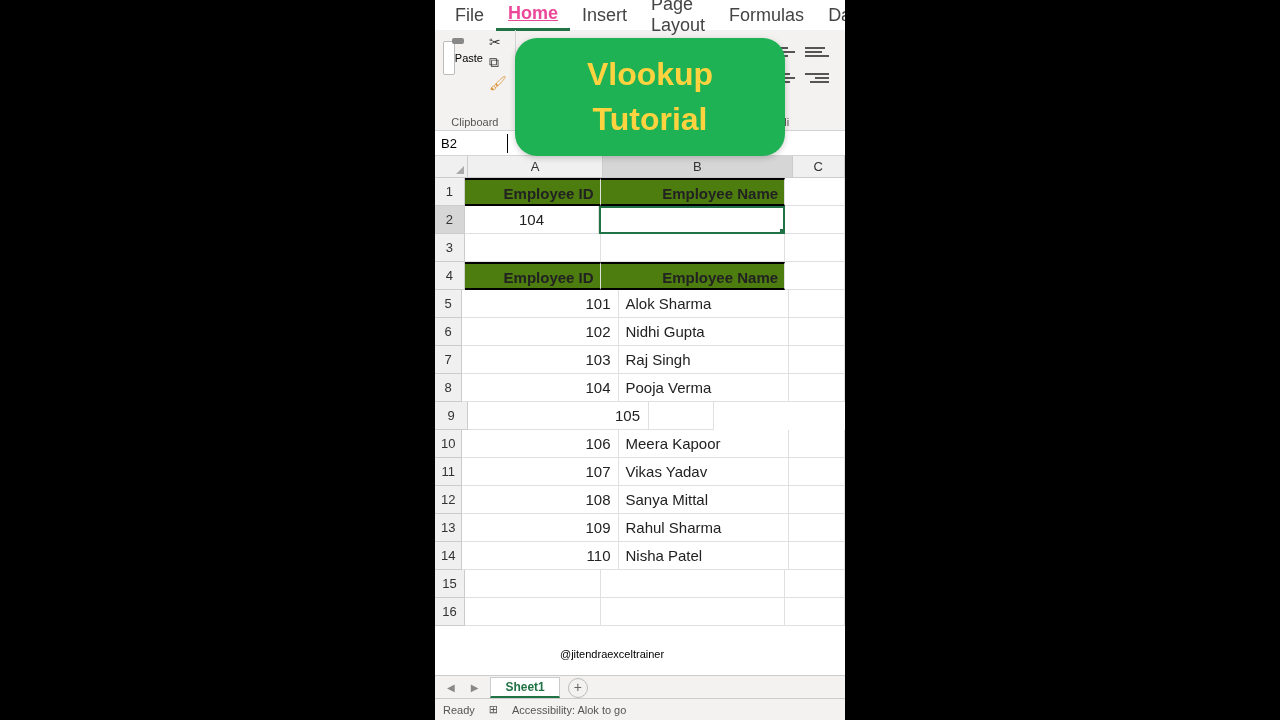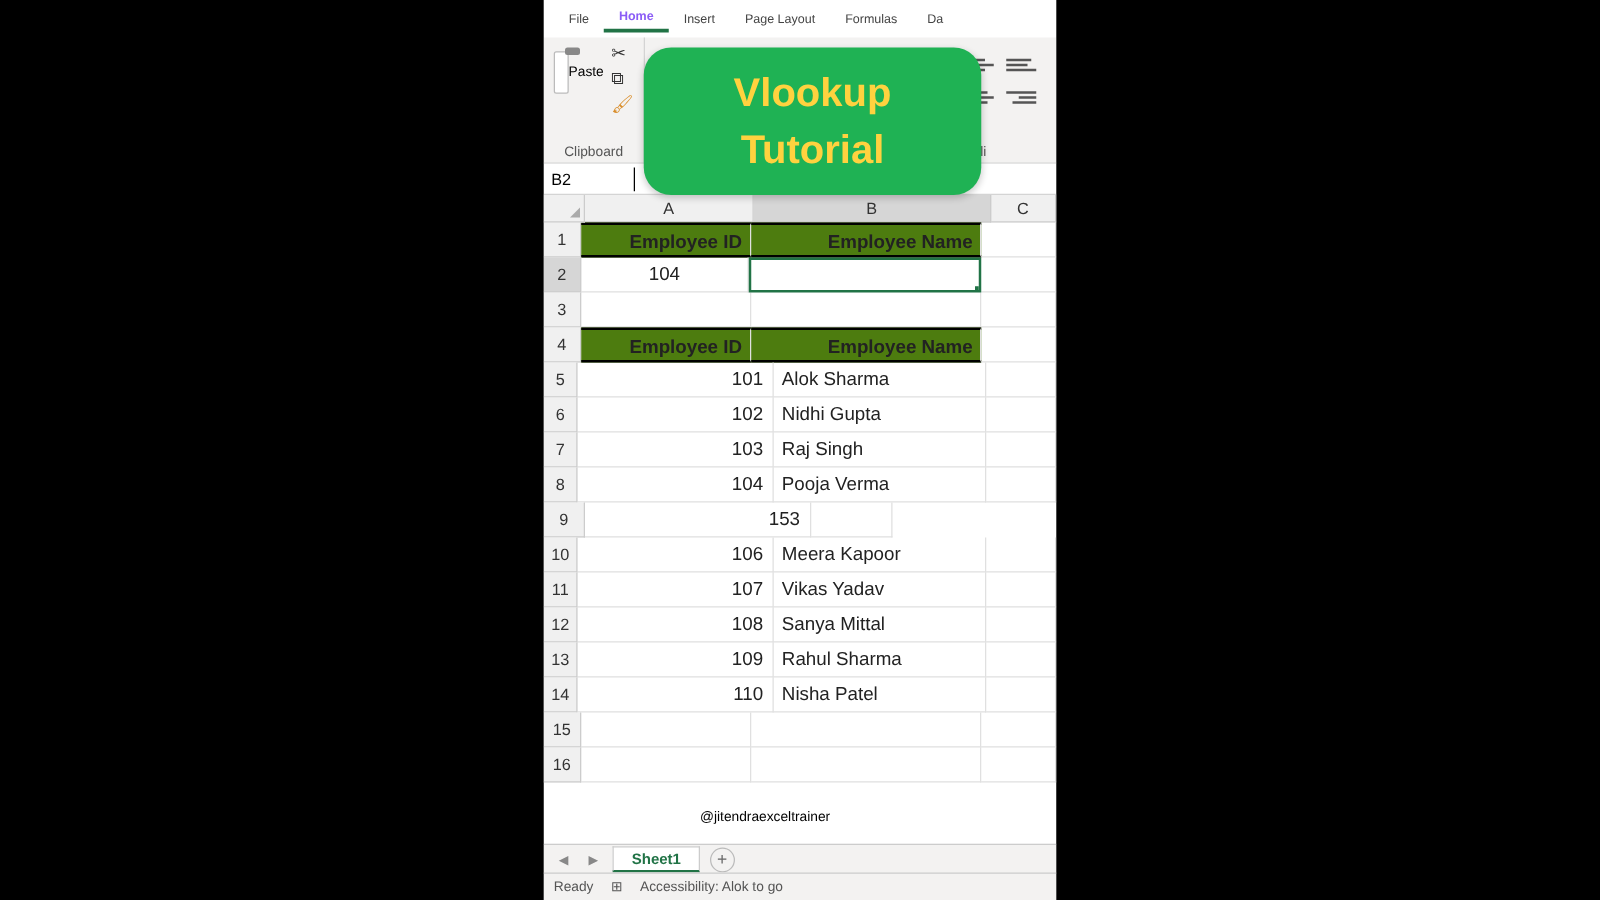--- a/index.html
+++ b/index.html
@@ -21,31 +21,32 @@
     background: #fff;
     overflow: hidden;
   }
   
   .ribbon-tabs {
     display: flex;
     align-items: center;
     height: 30px;
     padding-left: 8px;
     background: #fff;
-    font-size: 10px;
+    font-size: 18px;
   }
   .ribbon-tab {
     padding: 4px 12px;
     color: #444;
     cursor: pointer;
   }
   .ribbon-tab.active {
-    color: #8b5cf6;
+    color: #ec4899;
     font-weight: 600;
     border-bottom: 3px solid #217346;
+    text-decoration: underline;
   }
   
   .ribbon-body {
     height: 100px;
     background: #f3f2f1;
     border-bottom: 1px solid #d4d4d4;
     display: flex;
   }
   .ribbon-group {
     padding: 4px 8px 2px 8px;
@@ -393,21 +394,21 @@
       <div class="cell colC"></div>
     </div>
     <div class="row">
       <div class="row-header">8</div>
       <div class="cell colA num">104</div>
       <div class="cell colB">Pooja Verma</div>
       <div class="cell colC"></div>
     </div>
     <div class="row">
       <div class="row-header">9</div>
-      <div class="cell colA num">153</div>
+      <div class="cell colA num">105</div>
       <div class="cell colC"></div>
     </div>
     <div class="row">
       <div class="row-header">10</div>
       <div class="cell colA num">106</div>
       <div class="cell colB">Meera Kapoor</div>
       <div class="cell colC"></div>
     </div>
     <div class="row">
       <div class="row-header">11</div>

